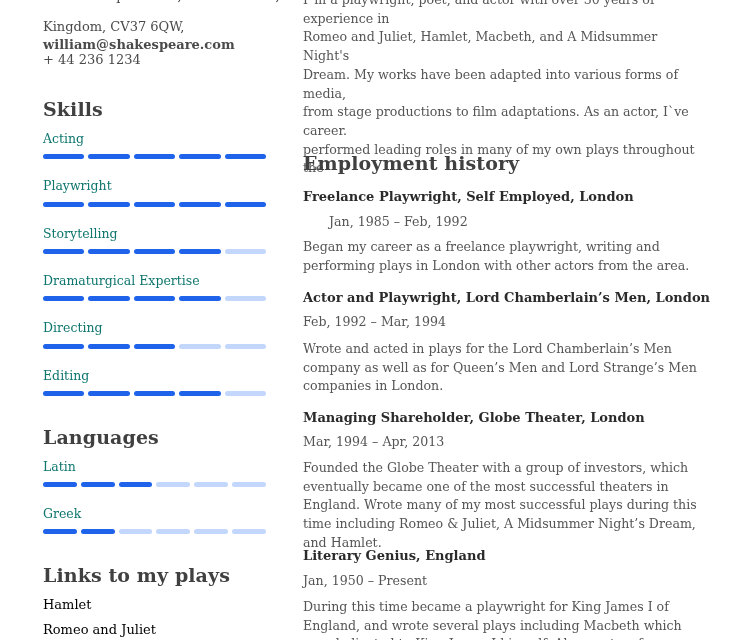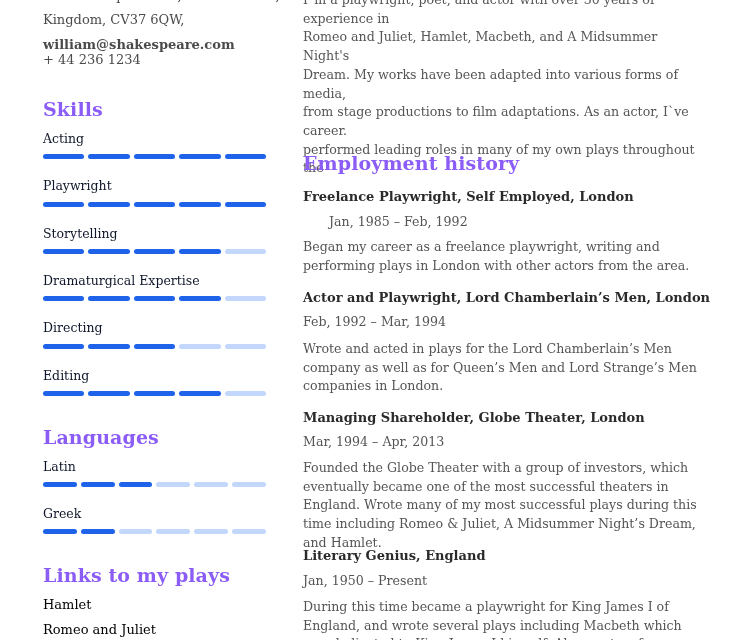--- a/index.html
+++ b/index.html
@@ -5,36 +5,36 @@
   html, body { margin: 0; padding: 0; }
   body {
     width: 740px; height: 640px; overflow: hidden; background: #ffffff;
     font-family: "DejaVu Serif", "Liberation Serif", serif;
     color: #333;
     position: relative;
   }
   .left { position: absolute; left: 43px; top: 0; width: 223px; }
   .right { position: absolute; left: 303px; top: 0; width: 400px; }
   .contact-line { position: absolute; left: 0; font-size: 13px; color: #4a4a4a; white-space: nowrap; }
-  .h2 { position: absolute; left: 0; font-size: 19px; font-weight: bold; color: #8b5cf6; white-space: nowrap; letter-spacing: 0.1px; }
-  .skill-label { position: absolute; left: 0; font-size: 12.5px; color: #0f172a; white-space: nowrap; }
+  .h2 { position: absolute; left: 0; font-size: 19px; font-weight: bold; color: #404040; white-space: nowrap; letter-spacing: 0.1px; }
+  .skill-label { position: absolute; left: 0; font-size: 12.5px; color: #0f766e; white-space: nowrap; }
   .bar { position: absolute; left: 0; width: 223px; height: 5px; display: flex; gap: 4px; }
   .seg { flex: 1; height: 5px; border-radius: 3px; background: #c3d6fb; }
   .seg.on { background: #1e63ea; }
   .link { position: absolute; left: 0; font-size: 13px; color: #000000; text-decoration: none; white-space: nowrap; }
   .para { position: absolute; left: 0; width: 400px; font-size: 12.6px; line-height: 18.7px; color: #555; }
   .job-title { position: absolute; left: 0; font-size: 13px; font-weight: bold; color: #2a2a2a; white-space: nowrap; }
   .job-date { position: absolute; left: 0; font-size: 12.6px; color: #555; white-space: nowrap; }
 </style>
 </head>
 <body>
 
 <div class="left">
   <div class="contact-line" style="top:-12px;">Stratford-upon-Avon, Warwickshire, United</div>
-  <div class="contact-line" style="top:12px;">Kingdom, CV37 6QW,</div>
+  <div class="contact-line" style="top:19px;">Kingdom, CV37 6QW,</div>
   <div class="contact-line" style="top:37px;font-weight:bold;">william@shakespeare.com</div>
   <div class="contact-line" style="top:52px;">+ 44 236 1234</div>
 
   <div class="h2" style="top:98px;">Skills</div>
 
   <div class="skill-label" style="top:131px;">Acting</div>
   <div class="bar" style="top:154px;">
       <span class="seg on"></span>
       <span class="seg on"></span>
       <span class="seg on"></span>

